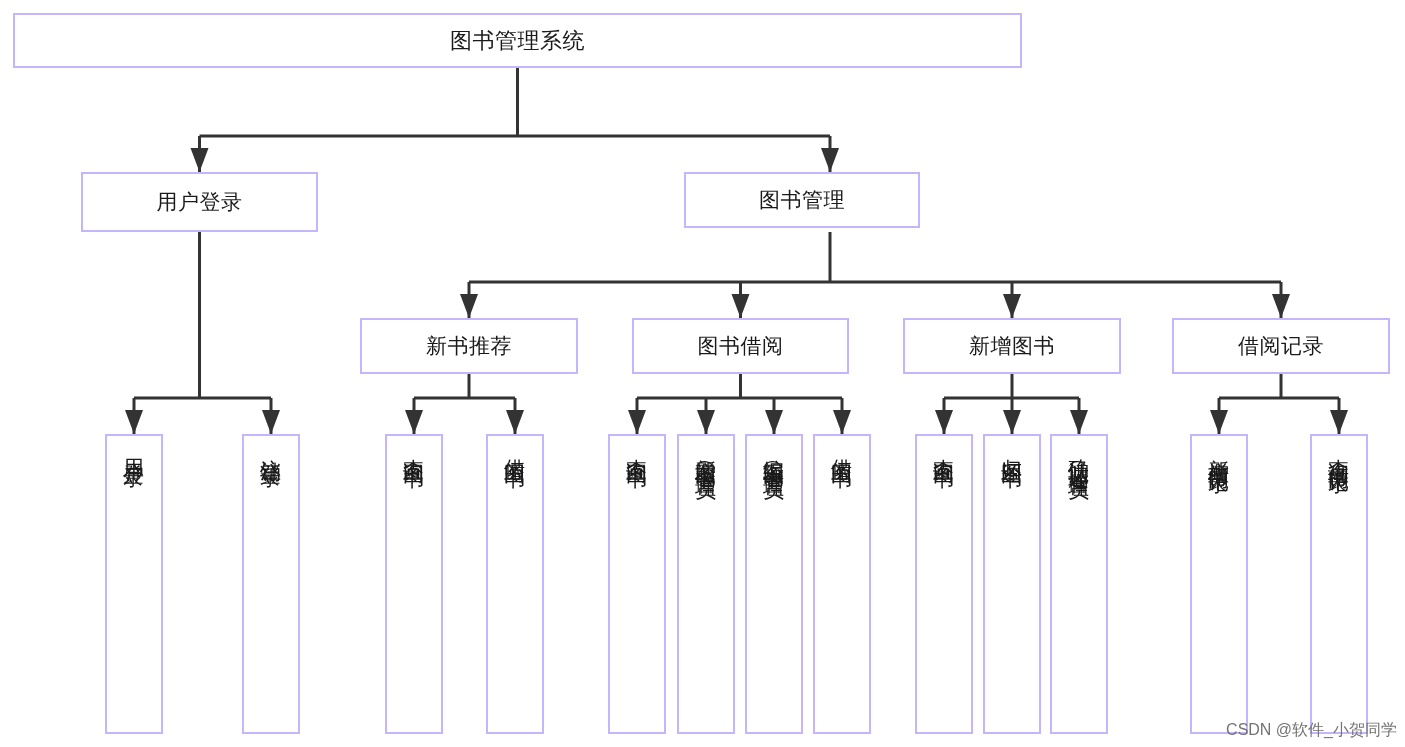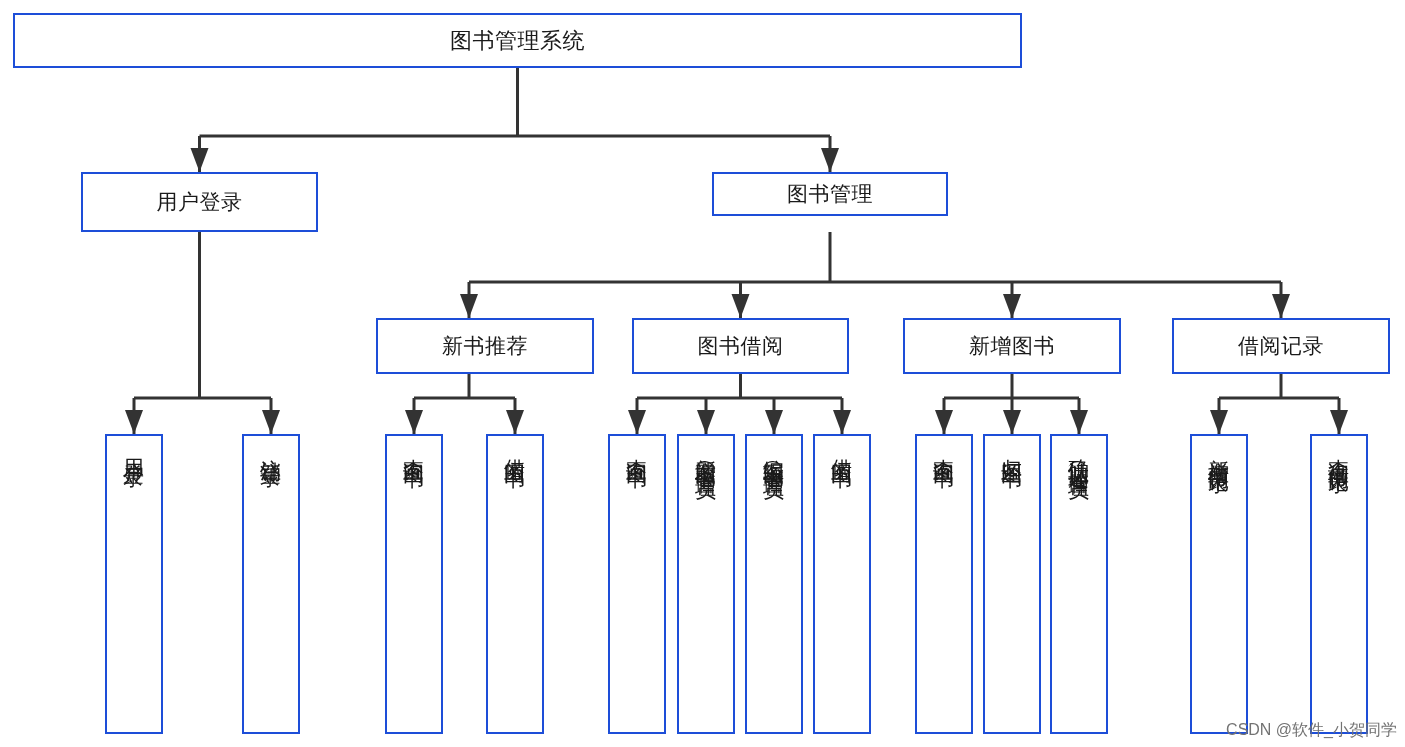--- a/index.html
+++ b/index.html
@@ -22,21 +22,21 @@
     left: 0;
     top: 0;
     width: 1405px;
     height: 747px;
     pointer-events: none;
   }
   .node {
     position: absolute;
     box-sizing: border-box;
     background: #ffffff;
-    border: 2px solid #1d4ed8;
+    border: 2px solid #c4b5fd;
     display: flex;
     align-items: center;
     justify-content: center;
     color: #1a1a1a;
     z-index: 2;
   }
   .node .lbl {
     display: block;
     text-align: center;
     line-height: 1.18;
@@ -128,24 +128,24 @@
       <line x1="1339" y1="398" x2="1339" y2="434" stroke="#333333" stroke-width="3"></line>
       <polygon points="1330,410 1348,410 1339,434" fill="#333333"></polygon>
     </svg>
   <div id="nodes-layer">
       <div class="node horizontal root" style="left: 13px; top: 13px; width: 1009px; height: 55px;">
         <span class="lbl">图书管理系统</span>
       </div>
       <div class="node horizontal" style="left: 81px; top: 172px; width: 237px; height: 60px;">
         <span class="lbl">用户登录</span>
       </div>
-      <div class="node horizontal" style="left: 712px; top: 172px; width: 236px; height: 44px;">
+      <div class="node horizontal" style="left: 684px; top: 172px; width: 236px; height: 56px;">
         <span class="lbl">图书管理</span>
       </div>
-      <div class="node horizontal" style="left: 376px; top: 318px; width: 218px; height: 56px;">
+      <div class="node horizontal" style="left: 360px; top: 318px; width: 218px; height: 56px;">
         <span class="lbl">新书推荐</span>
       </div>
       <div class="node horizontal" style="left: 632px; top: 318px; width: 217px; height: 56px; font-family: Liberation Serif, serif;">
         <span class="lbl">图书借阅</span>
       </div>
       <div class="node horizontal" style="left: 903px; top: 318px; width: 218px; height: 56px;">
         <span class="lbl">新增图书</span>
       </div>
       <div class="node horizontal" style="left: 1172px; top: 318px; width: 218px; height: 56px;">
         <span class="lbl">借阅记录</span>

